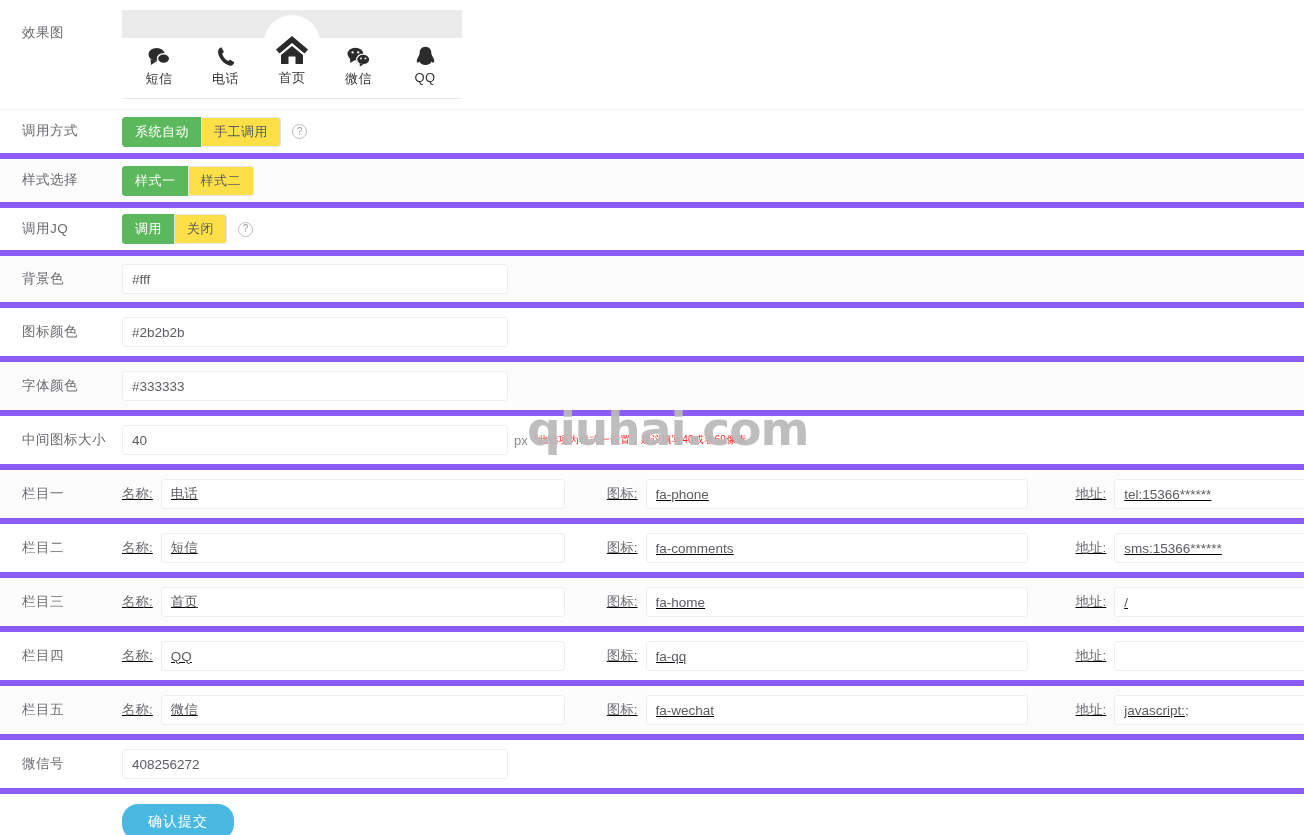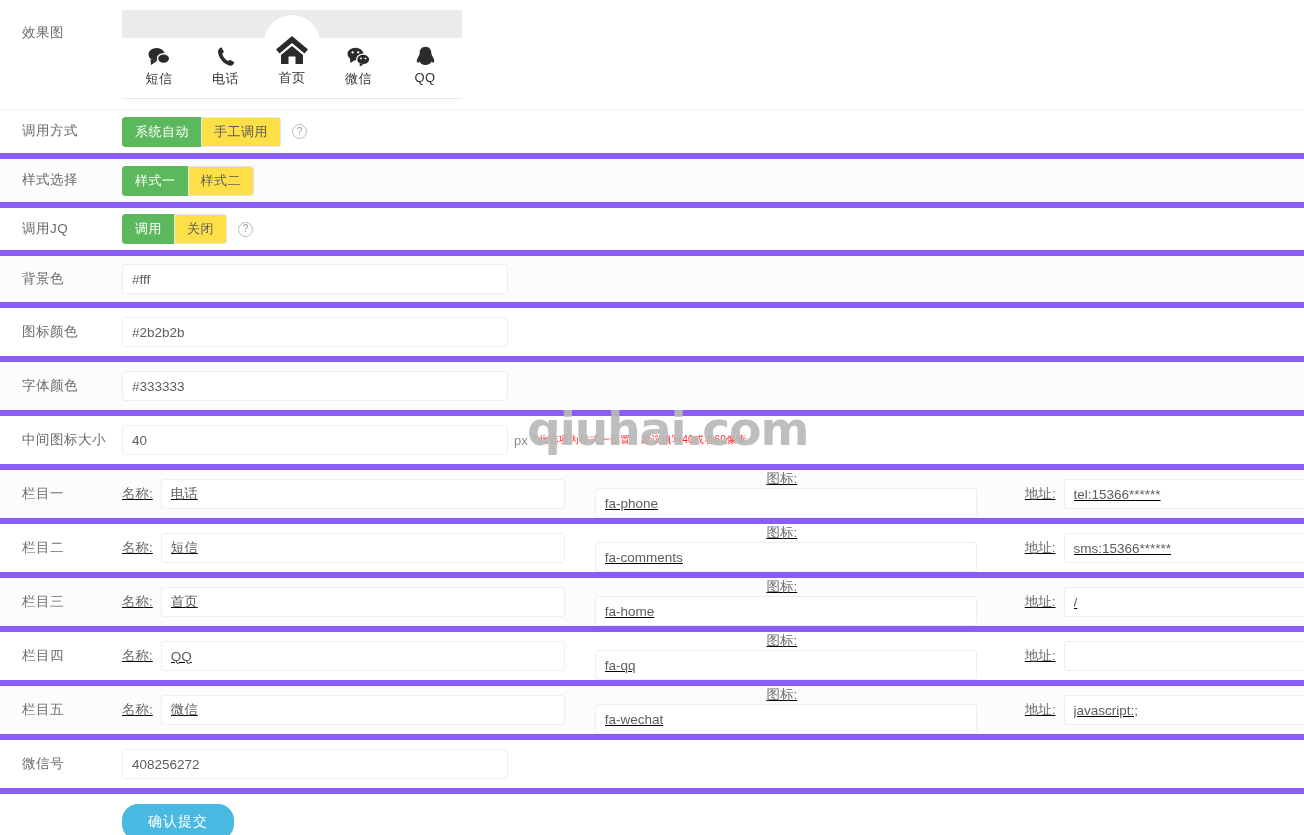--- a/index.html
+++ b/index.html
@@ -164,21 +164,21 @@
 
   
   .field { display: flex; align-items: center; text-decoration: underline; }
   .field .flabel {
     font-size: 13.5px;
     color: #6b6b70;
     margin-right: 8px;
     white-space: nowrap;
   }
   .f-name .txt  { width: 404px; }
-  .f-icon { margin-left: 30px; flex-direction: column; }
+  .f-icon { margin-left: 42px; }
   .f-icon .txt  { width: 382px; }
   .f-addr { margin-left: 48px; }
   .f-addr .txt  { width: 380px; }
 
   
   .submit-row { border-bottom: none; }
   .btn-submit {
     font-family: "Liberation Sans", "DejaVu Sans", sans-serif;
     background: #4ab9e2;
     border: none;

